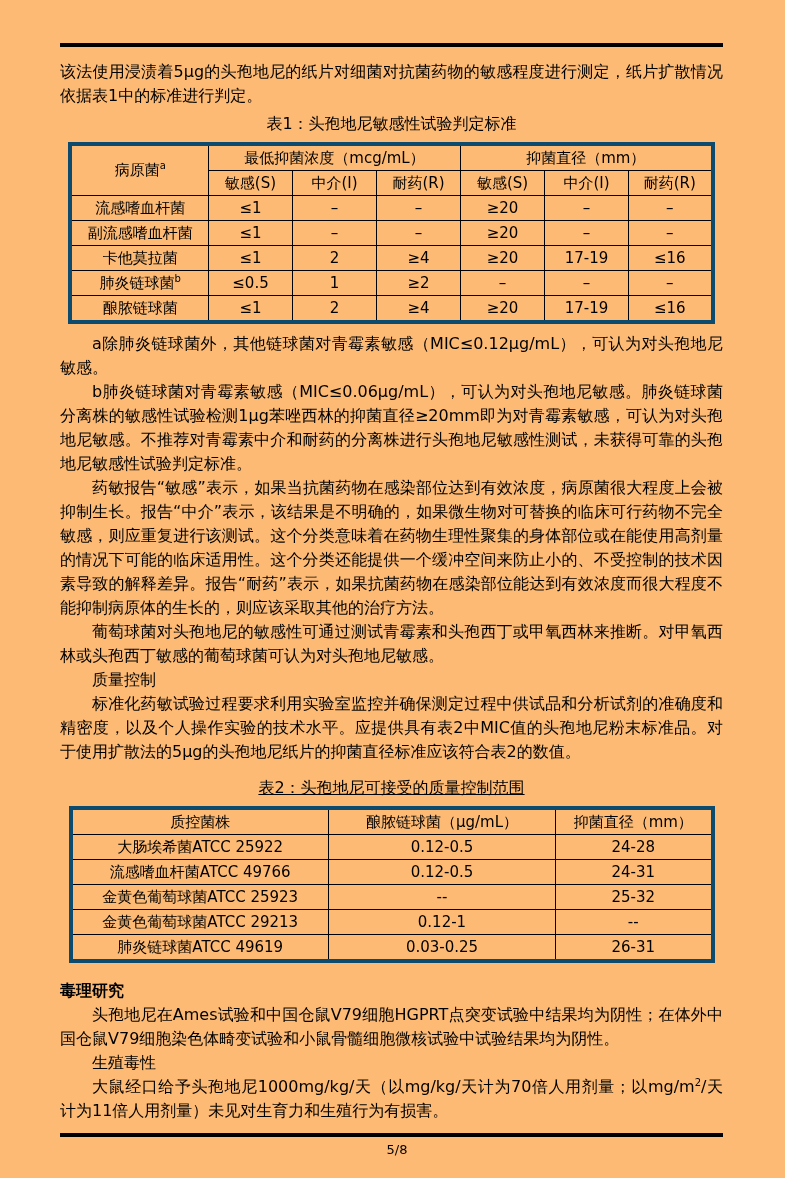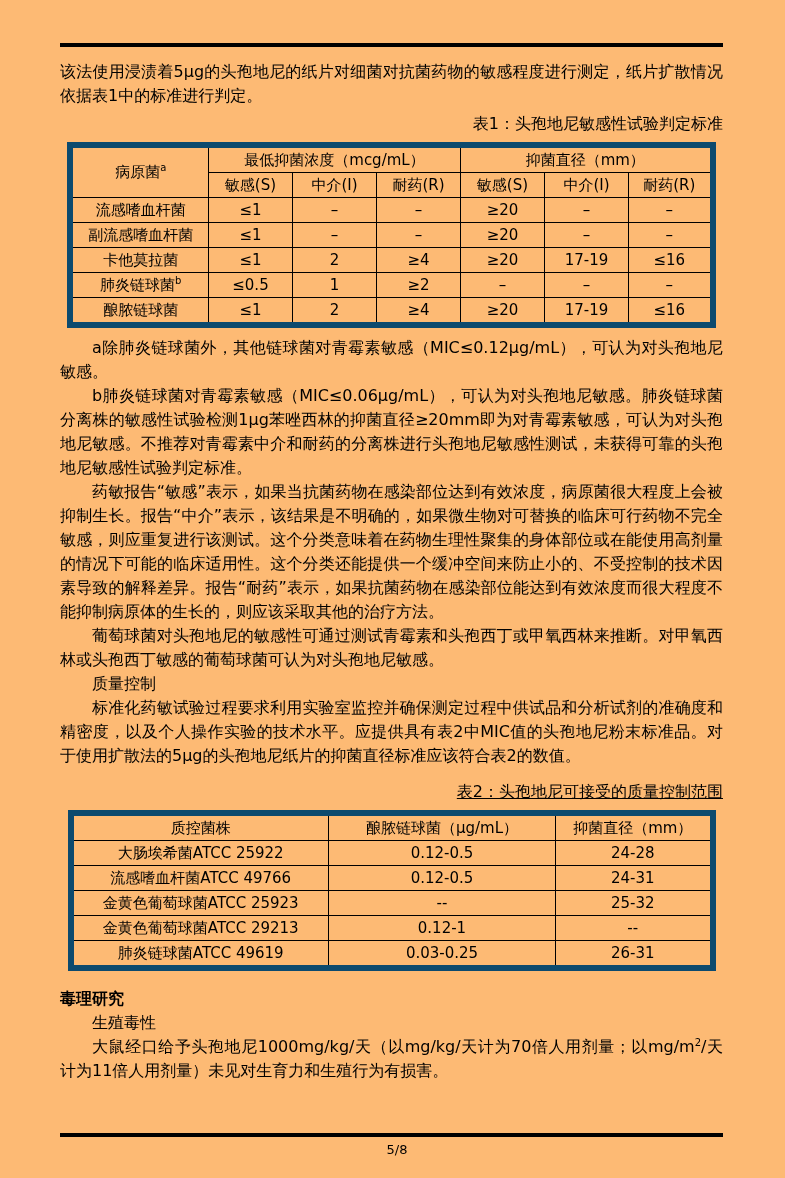--- a/index.html
+++ b/index.html
@@ -21,21 +21,21 @@
   .content {
     position: absolute;
     left: 60px; right: 62px; top: 60px;
     font-size: 16px;
     line-height: 24px;
     text-align: justify;
   }
   p { margin: 0; }
   .indent { text-indent: 2em; }
   .caption {
-    text-align: right;
+    text-align: center;
     text-indent: 0;
     margin: 4px 0 6px 0;
   }
   .caption2 { margin: 12px 0 6px 0; text-decoration: underline; }
   table {
     border-collapse: collapse;
     margin: 0 auto 8px auto;
     width: 642px;
     table-layout: fixed;
     font-size: 15px;
@@ -44,21 +44,21 @@
   .table2 { margin-bottom: 16px; }
   th, td {
     border: 1px solid #000;
     text-align: center;
     vertical-align: middle;
     font-weight: normal;
     padding: 2px 2px;
     height: 20px;
     overflow: hidden;
   }
-  table { border: 6px solid #0c4a6e; }
+  table { border: 4px solid #0c4a6e; }
   sup { font-size: 10px; line-height: 0; }
   .bold-heading { font-weight: bold; margin-top: 4px; }
   .rule-bottom {
     position: absolute;
     left: 60px; right: 62px; top: 1133px;
     height: 4px; background: #000;
   }
   .page-number {
     position: absolute;
     left: 9px; right: 0; top: 1142px;
@@ -192,19 +192,20 @@
       </tr>
       <tr>
         <td>肺炎链球菌ATCC 49619</td>
         <td>0.03-0.25</td>
         <td>26-31</td>
       </tr>
     </tbody>
       </table>
 
     <p class="bold-heading">毒理研究</p>
+    <p class="indent">头孢地尼在Ames试验和中国仓鼠V79细胞HGPRT点突变试验中结果均为阴性；在体外中国仓鼠V79细胞染色体畸变试验和小鼠骨髓细胞微核试验中试验结果均为阴性。</p>
     <p class="indent">生殖毒性</p>
     <p class="indent"><span>大鼠经口给予头孢地尼1000mg/kg/天（以mg/kg/天计为70倍人用剂量；以mg/m</span><sup>2</sup><span>/天计为11倍人用剂量）未见对生育力和生殖行为有损害。</span></p>
   </div>
 
   <div class="rule-bottom"></div>
   <div class="page-number">5/8</div>
 </div>
 
 </body></html>

